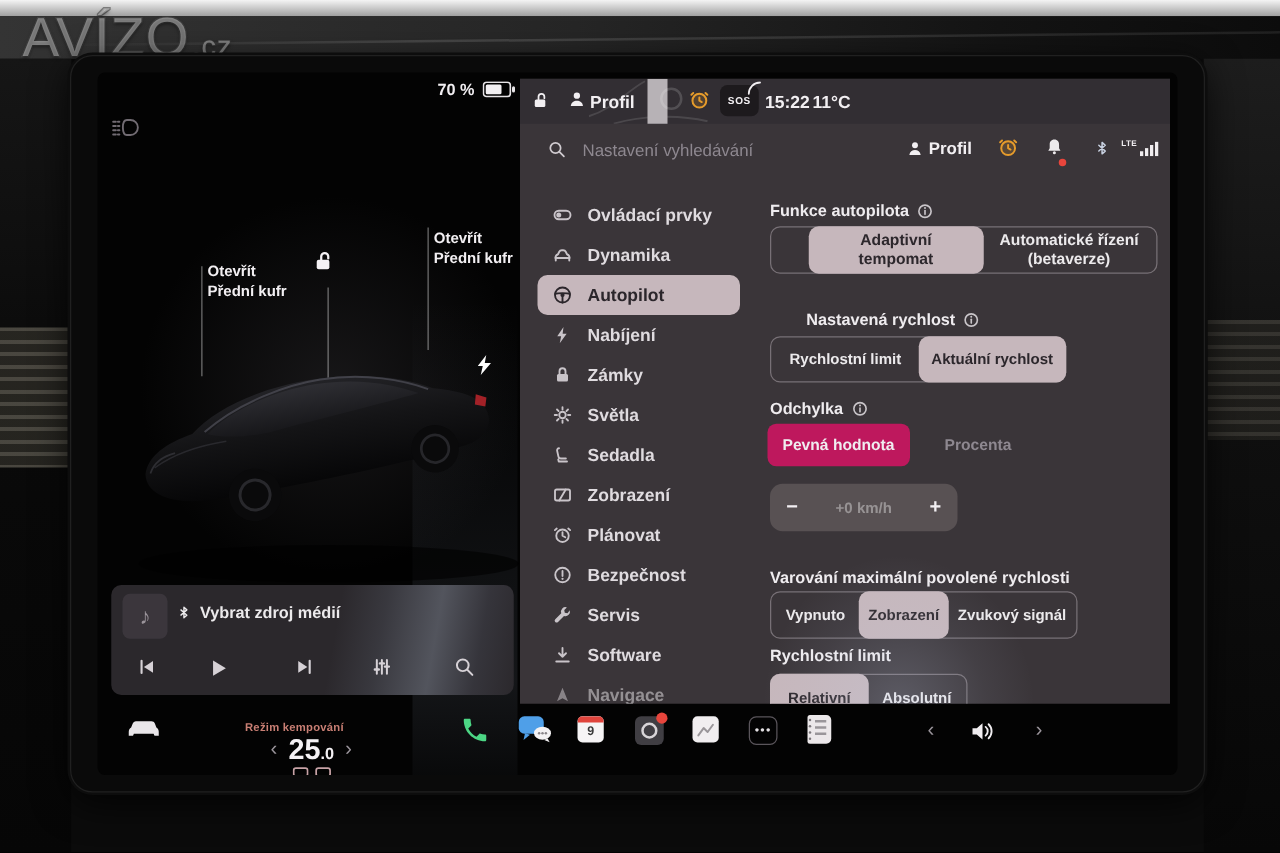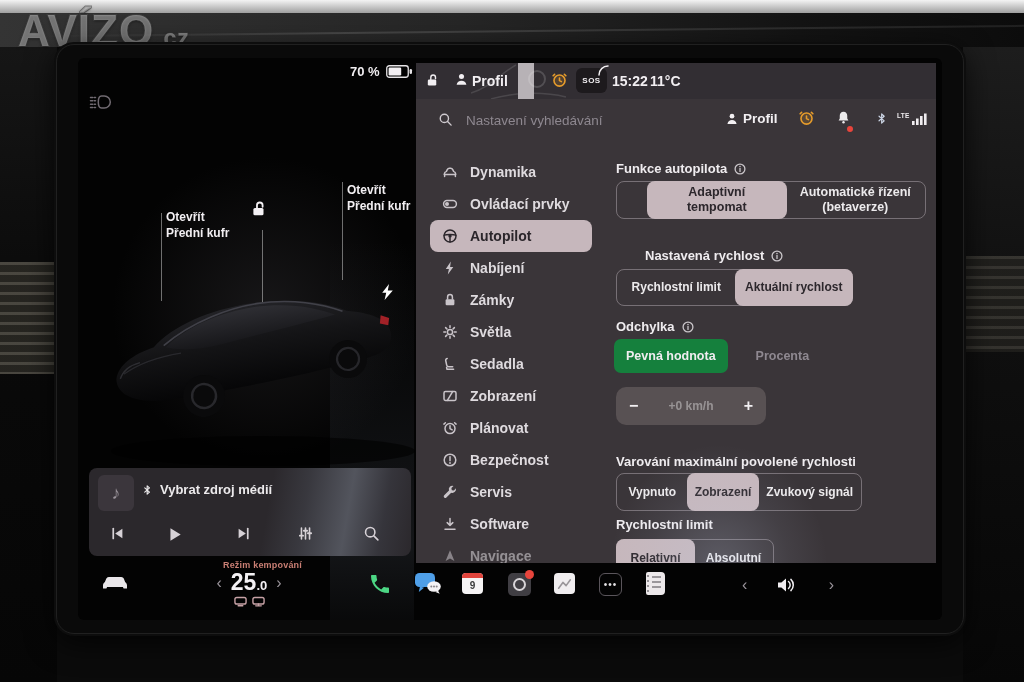--- a/index.html
+++ b/index.html
@@ -10,21 +10,21 @@
   .top-strip{position:absolute;left:0;top:0;width:1024px;height:13px;background:linear-gradient(#f4f4f4,#9f9f9f);}
   .top-band{position:absolute;left:0;top:13px;width:1024px;height:34px;background:linear-gradient(92deg,#343434,#262626 45%,#141414 78%,#0c0c0c);}
   .dash-line{position:absolute;left:40px;top:30px;width:984px;height:2px;background:linear-gradient(90deg,transparent,rgba(160,160,160,.25) 30%,rgba(120,120,120,.18));transform:rotate(-.6deg);}
   .env-left{position:absolute;left:0;top:47px;width:57px;height:635px;background:linear-gradient(#161616,#0a0a0a 40%,#060606);}
   .env-right{position:absolute;left:963px;top:47px;width:61px;height:635px;background:linear-gradient(#1d1d1d,#101010 40%,#070707);}
   .blinds{position:absolute;background:repeating-linear-gradient(180deg,#6b675c 0 3px,#35332c 3px 10px);}
   .blinds-l{left:0;top:262px;width:58px;height:112px;opacity:.65;}
   .blinds-r{left:966px;top:256px;width:58px;height:96px;opacity:.4;}
 
   
-  .watermark{position:absolute;left:18px;top:6px;color:rgba(240,240,240,.42);-webkit-text-stroke:2px rgba(75,75,75,.6);paint-order:stroke;font-weight:700;font-size:44px;letter-spacing:1px;text-shadow:0 1px 3px rgba(0,0,0,.5);display:flex;align-items:baseline;}
+  .watermark{position:absolute;left:18px;top:6px;color:rgba(240,240,240,.42);-webkit-text-stroke:2px rgba(75,75,75,.6);paint-order:stroke;font-weight:400;font-size:44px;letter-spacing:1px;text-shadow:0 1px 3px rgba(0,0,0,.5);display:flex;align-items:baseline;}
   .watermark .tld{font-size:23px;-webkit-text-stroke:1.2px rgba(75,75,75,.6);margin-left:2px;}
 
   
   .bezel{position:absolute;left:56px;top:44px;width:908px;height:590px;background:#0a0a0a;border-radius:18px;border:1px solid #202020;box-shadow:0 0 0 2px #0d0d0d,0 8px 30px rgba(0,0,0,.8);}
   .screen{position:absolute;left:21px;top:13px;width:864px;height:562px;background:#030303;border-radius:6px;overflow:hidden;}
 
   
   .stage{position:absolute;left:28px;top:93px;width:320px;height:320px;background:radial-gradient(circle at 50% 50%,rgba(56,54,58,.38),rgba(20,20,22,.0) 68%);}
   .streak{position:absolute;left:252px;top:180px;width:84px;height:382px;background:linear-gradient(180deg,transparent,rgba(150,165,190,.05) 40%,rgba(175,190,215,.1) 80%,rgba(150,165,190,.04));}
   .hl-icon{position:absolute;left:11px;top:36px;color:#716b72;}
@@ -72,28 +72,28 @@
   .sit.dim{opacity:.55;}
 
   
   .sec-title{position:absolute;display:flex;align-items:center;gap:6px;font-size:13px;font-weight:700;color:#efecef;white-space:nowrap;}
   .iico{color:#d9d5d9;opacity:.9;display:flex;}
   .seg{position:absolute;display:flex;align-items:stretch;border:1px solid rgba(205,196,202,.42);border-radius:8px;}
   .seg .op{flex:1;display:flex;flex-direction:column;align-items:center;justify-content:center;text-align:center;font-weight:700;font-size:12px;line-height:1.18;color:#eceaec;white-space:nowrap;padding:0 8px;}
   .seg .op.sel{background:#c6b7bc;color:#2c272c;border-radius:8px;margin:-1px;}
   .tabrow{position:absolute;display:flex;gap:16px;align-items:center;}
   .tab{height:34px;display:flex;align-items:center;padding:0 12px;font-weight:700;font-size:12.5px;color:#8e8890;border-radius:7px;white-space:nowrap;}
-  .tab.sel{background:#15803d;color:#f0edf0;}
+  .tab.sel{background:#be185d;color:#f0edf0;}
   .stepper{position:absolute;display:flex;align-items:center;justify-content:space-between;background:#585153;border-radius:10px;padding:0 13px;}
   .stepper .sv{color:rgba(255,255,255,.38);font-size:12px;font-weight:600;}
   .stepper .sbtn{color:#f2eff2;font-size:16px;font-weight:700;}
 
   
   .dock-ic{position:absolute;display:flex;align-items:center;justify-content:center;}
-  .campgrp{position:absolute;left:118px;top:502px;width:106px;text-align:right;}
+  .campgrp{position:absolute;left:118px;top:519px;width:106px;text-align:left;}
   .camp-lbl{font-size:9px;font-weight:700;color:#c97f74;letter-spacing:.2px;}
   .temprow{display:flex;align-items:center;justify-content:center;gap:9px;margin-top:1px;}
   .chev{color:#9a949b;font-size:16px;font-weight:400;line-height:1;}
   .tval{color:#f4f1f4;font-weight:700;font-size:23px;line-height:1;}
   .tval .dec{font-size:13px;}
   .cindrow{display:flex;justify-content:center;gap:5px;margin-top:2px;}
   .cal{width:21px;height:21px;background:#f6f4f5;border-radius:4px;overflow:hidden;}
   .cal .hd{height:5px;background:#e0443c;}
   .cal .d{font-size:10px;font-weight:700;color:#3a3a3a;text-align:center;line-height:15px;}
   .cam{width:23px;height:23px;background:#403e43;border-radius:5px;position:relative;}
@@ -323,33 +323,33 @@
                 <rect x="8" y="5" width="2.6" height="9" fill="#f0edf0"></rect>
                 <rect x="12" y="2.5" width="2.6" height="11.5" fill="#f0edf0"></rect>
               </svg>
           </span>
         </div>
 
         <nav class="side">
           <div class="sit">
             <span class="sic">
                 <svg class="i" width="16" height="16" viewBox="0 0 16 16" stroke-width="1.4">
-                  <path d="M2.2 10.4c.2-1.5 1-2.6 2.2-3l1-2c.4-.8 1.1-1.2 2-1.2h1.2c.9 0 1.6.4 2 1.2l1 2c1.2.4 2 1.5 2.2 3zM2.6 10.4v2M13.4 10.4v2"></path>
-                </svg>
-              </span>
-            <span class="lab">Dynamika</span>
-          </div>
-          <div class="sit">
-            <span class="sic">
-                <svg class="i" width="16" height="16" viewBox="0 0 16 16" stroke-width="1.4">
                   <rect x="1.6" y="4.6" width="12.8" height="6.8" rx="3.4"></rect>
                   <circle cx="5" cy="8" r="2" fill="currentColor" stroke="none"></circle>
                 </svg>
               </span>
             <span class="lab">Ovládací prvky</span>
+          </div>
+          <div class="sit">
+            <span class="sic">
+                <svg class="i" width="16" height="16" viewBox="0 0 16 16" stroke-width="1.4">
+                  <path d="M2.2 10.4c.2-1.5 1-2.6 2.2-3l1-2c.4-.8 1.1-1.2 2-1.2h1.2c.9 0 1.6.4 2 1.2l1 2c1.2.4 2 1.5 2.2 3zM2.6 10.4v2M13.4 10.4v2"></path>
+                </svg>
+              </span>
+            <span class="lab">Dynamika</span>
           </div>
           <div class="sit sel">
             <span class="sic">
                 <svg class="i" width="16" height="16" viewBox="0 0 16 16" stroke-width="1.4">
                   <circle cx="8" cy="8" r="6"></circle>
                   <circle cx="8" cy="8" r="1.7" fill="currentColor" stroke="none"></circle>
                   <path d="M2.2 7.1c2-.8 9.6-.8 11.6 0M8 9.7V14"></path>
                 </svg>
               </span>
             <span class="lab">Autopilot</span>

